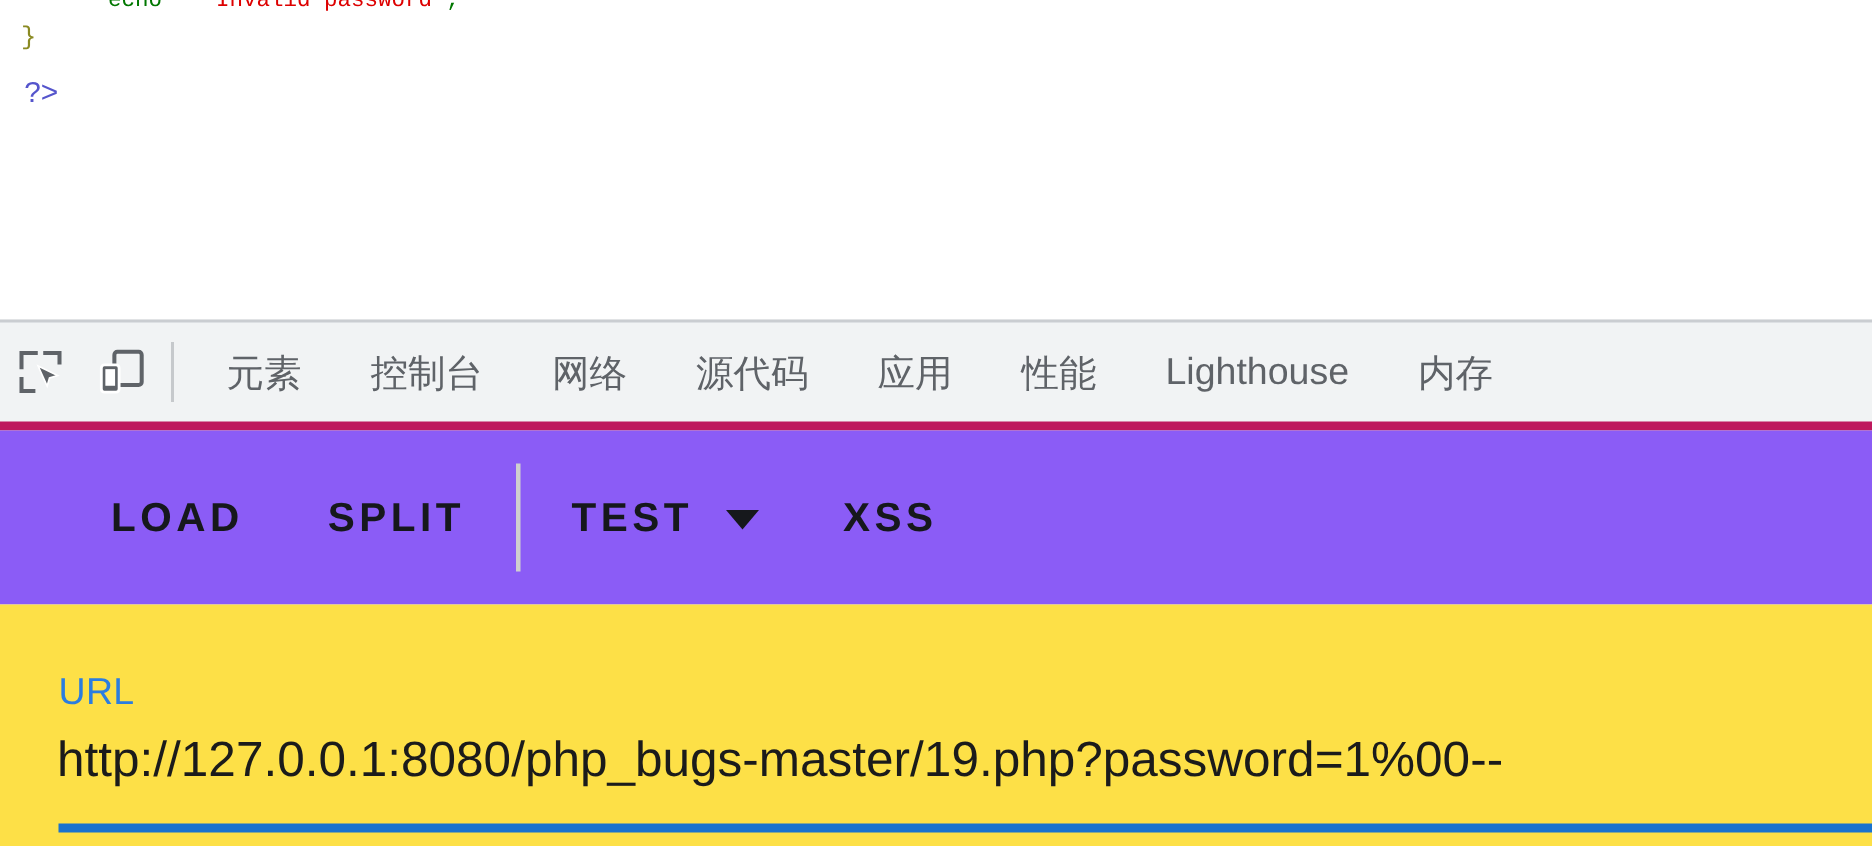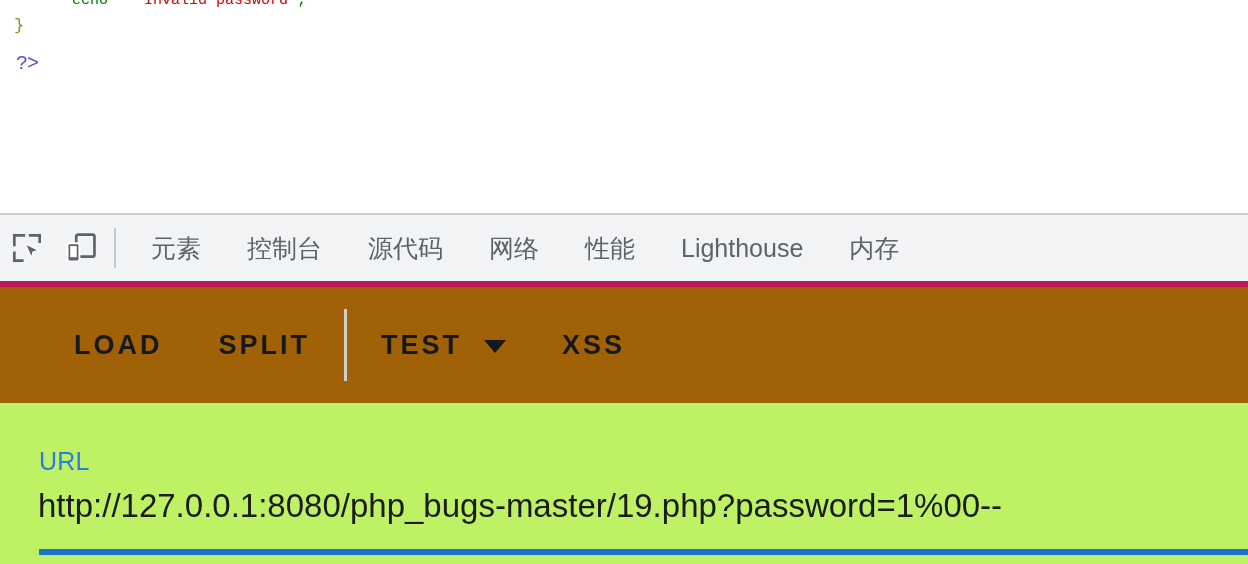--- a/index.html
+++ b/index.html
@@ -113,21 +113,21 @@
     flex: 0 0 auto;
   }
 
   
   .action-toolbar {
     position: absolute;
     left: 0;
     top: 287px;
     width: 1248px;
     height: 116px;
-    background: #a16207;
+    background: #8b5cf6;
     display: flex;
     align-items: center;
     overflow: hidden;
   }
   .act-btn {
     font-family: "Liberation Sans", sans-serif;
     font-size: 27px;
     font-weight: bold;
     letter-spacing: 3px;
     color: #16181c;
@@ -156,21 +156,21 @@
     flex: 0 0 auto;
   }
 
   
   .url-field {
     position: absolute;
     left: 0;
     top: 403px;
     width: 1248px;
     height: 161px;
-    background: #bef264;
+    background: #fde047;
     overflow: hidden;
   }
   .url-label {
     position: absolute;
     left: 39px;
     top: 44px;
     font-family: "Liberation Sans", sans-serif;
     font-size: 25px;
     color: #2b7de0;
     letter-spacing: 0.2px;
@@ -224,22 +224,23 @@
       <rect x="9" y="3.5" width="11.5" height="14" rx="1.3" fill="none" stroke="#5f6368" stroke-width="1.7"></rect>
       <rect x="3.5" y="9" width="7.5" height="11.5" rx="1.3" fill="#5f6368" stroke="#ffffff" stroke-width="1.2"></rect>
       <rect x="5.2" y="10.8" width="4.1" height="7" fill="#ffffff"></rect>
     </svg>
   </div>
 
   <div class="dt-divider"></div>
 
   <div class="dt-tab">元素</div>
   <div class="dt-tab">控制台</div>
+  <div class="dt-tab">网络</div>
   <div class="dt-tab">源代码</div>
-  <div class="dt-tab">网络</div>
+  <div class="dt-tab">应用</div>
   <div class="dt-tab">性能</div>
   <div class="dt-tab">Lighthouse</div>
   <div class="dt-tab">内存</div>
 
 </div>
 
 <div class="action-toolbar">
 
   <div class="act-btn first">
     <span>LOAD</span>

